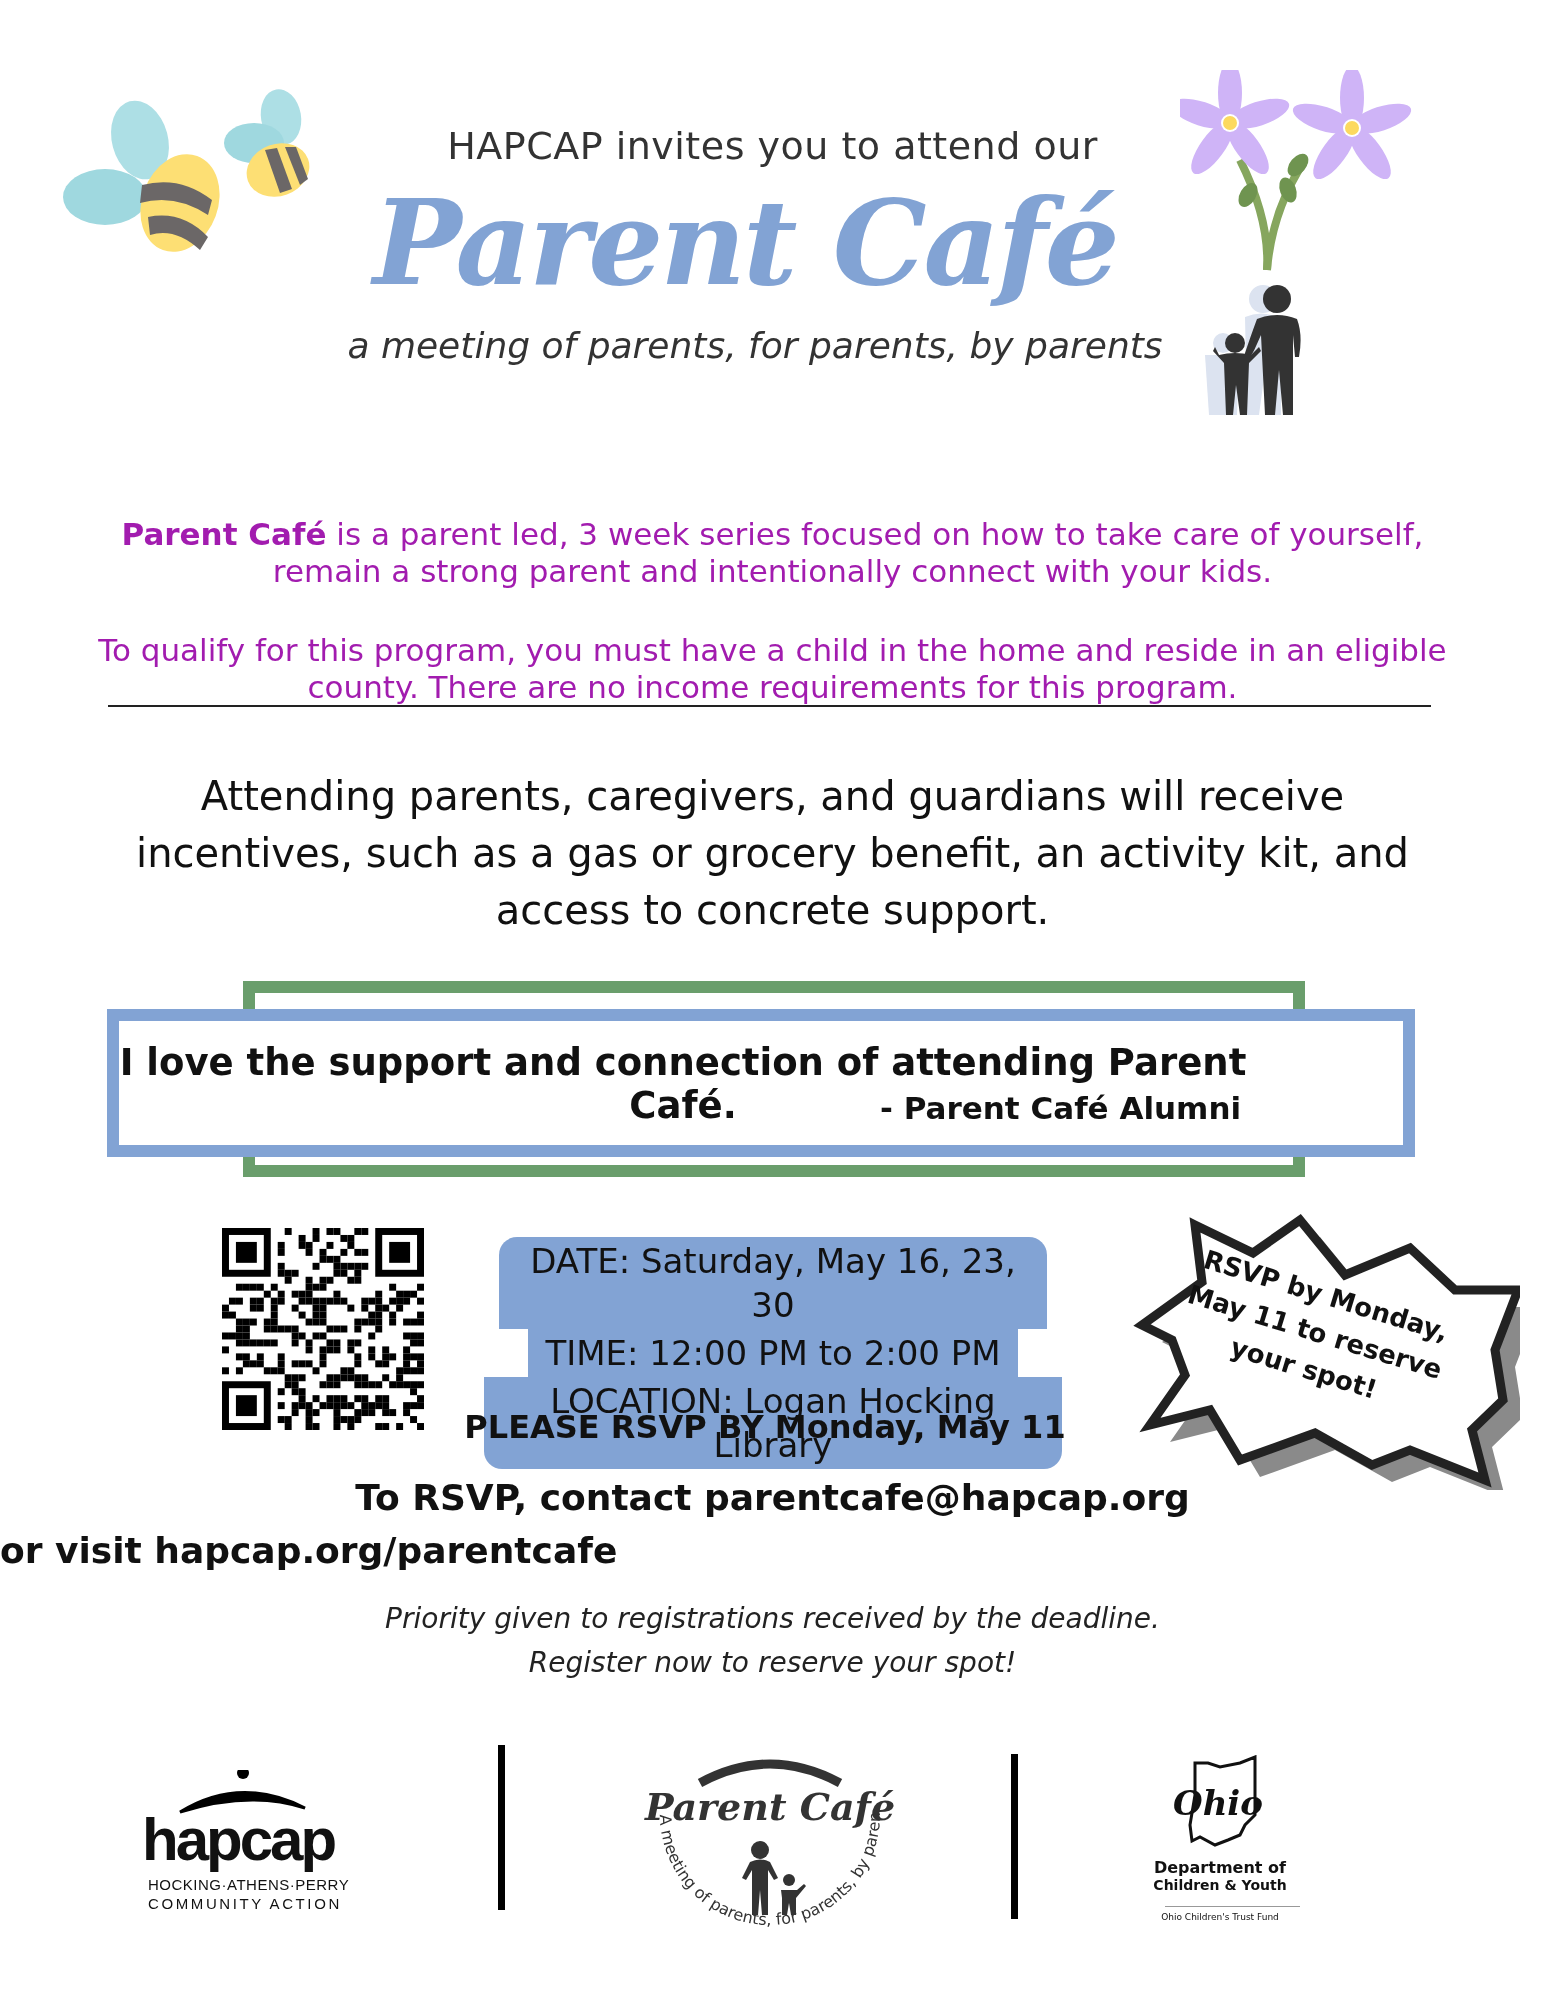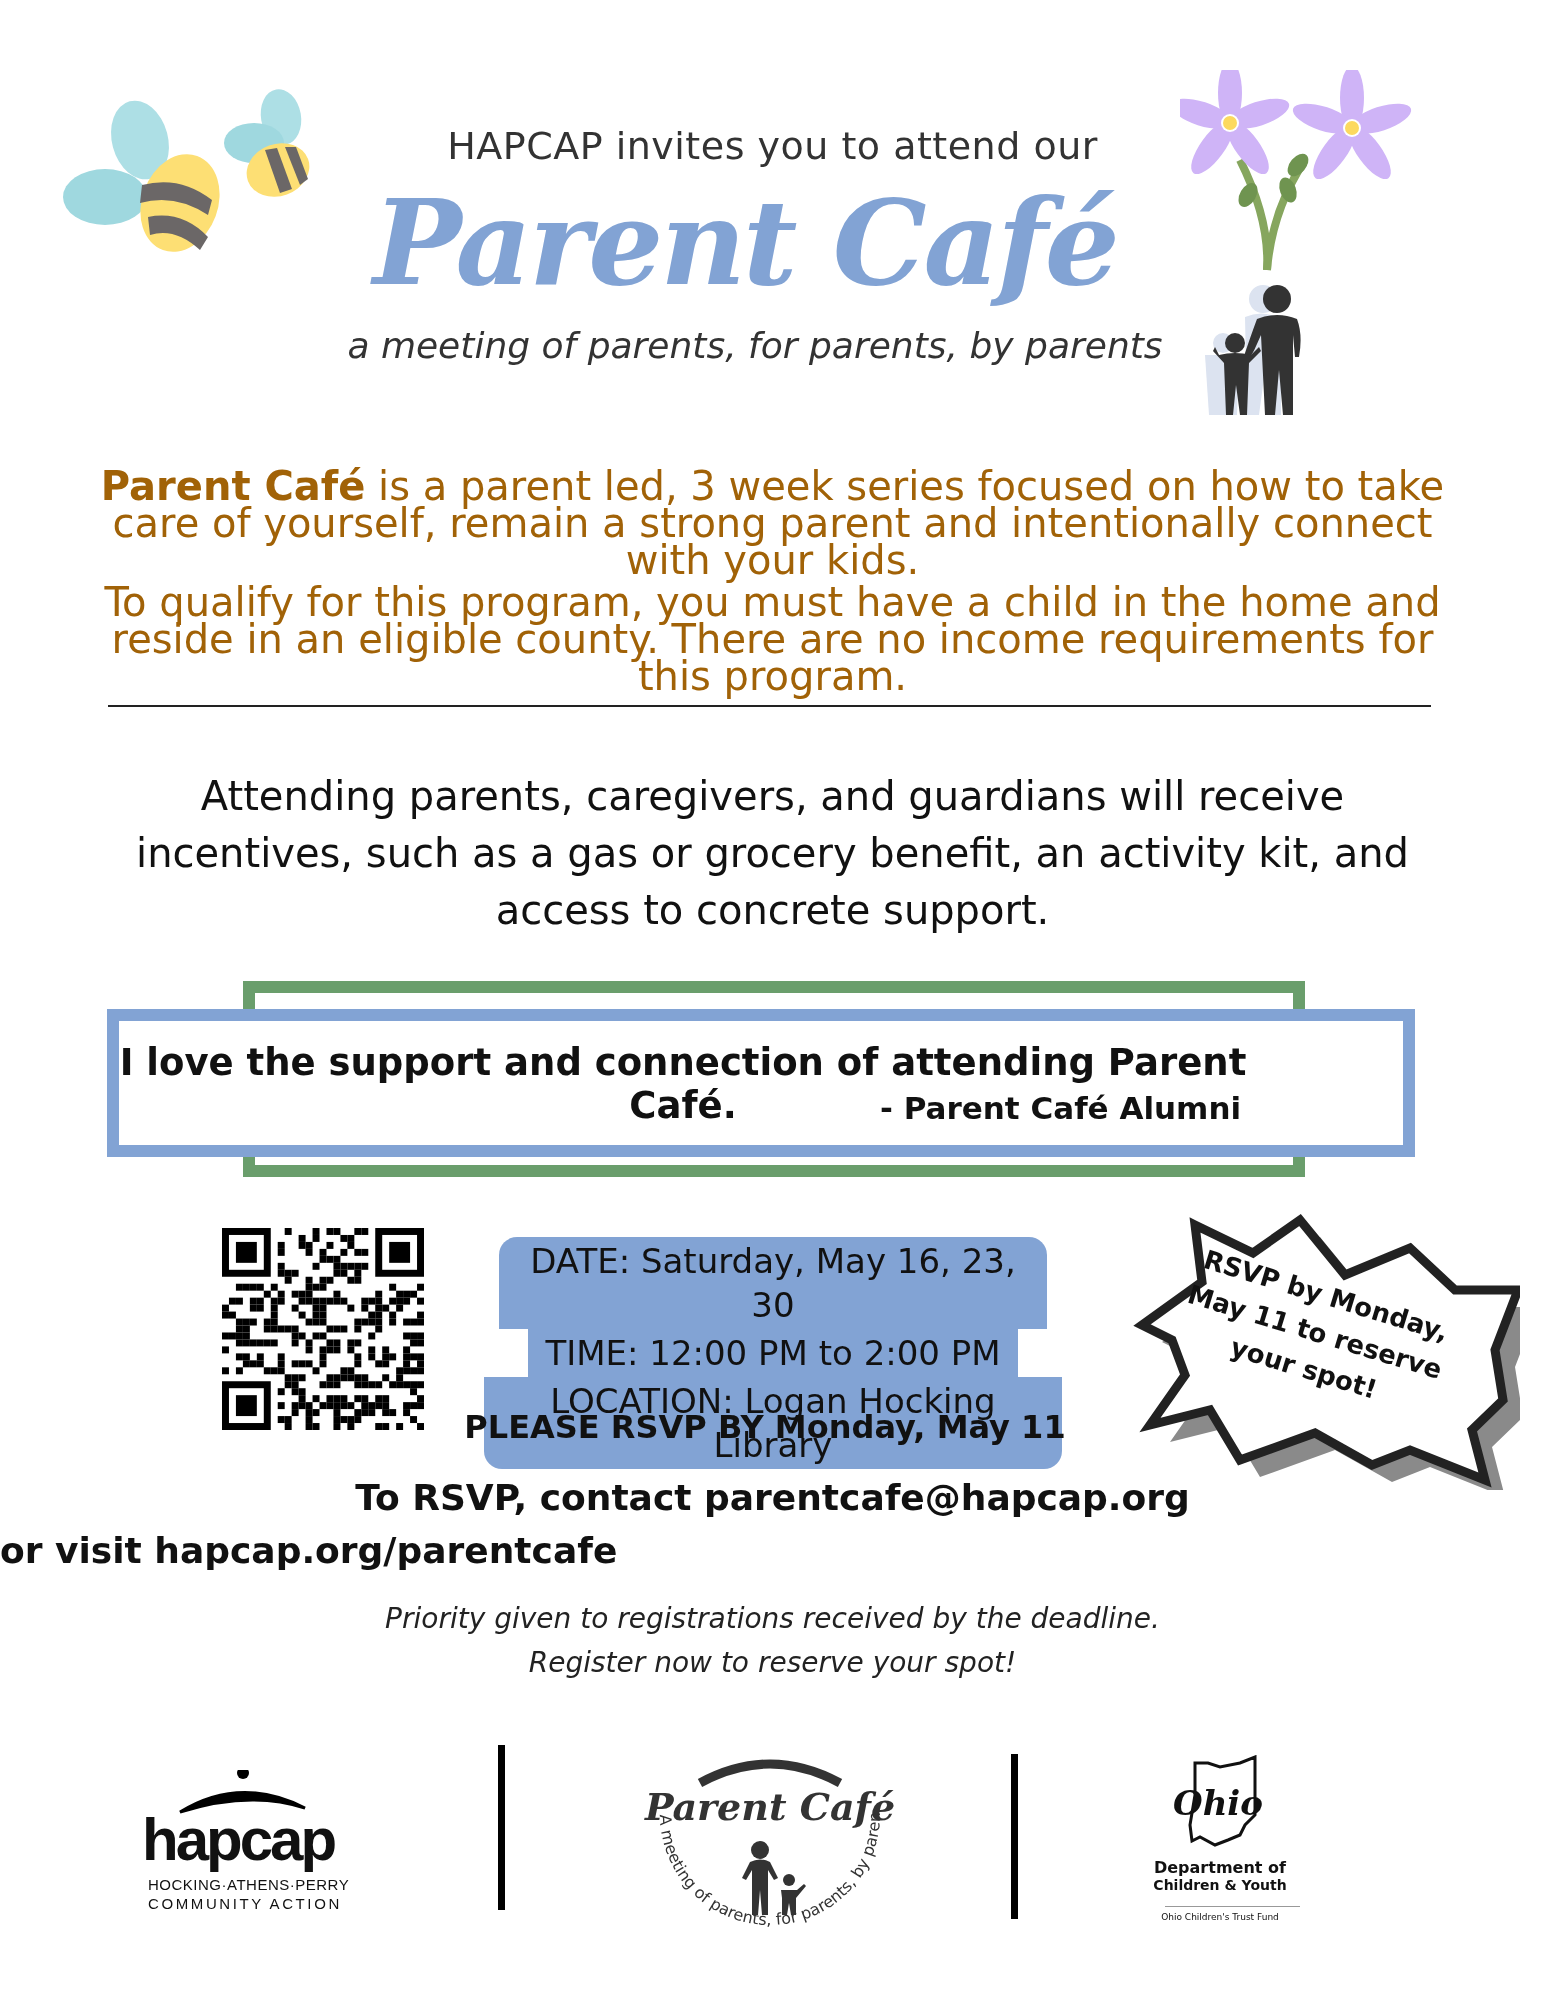--- a/index.html
+++ b/index.html
@@ -9,21 +9,21 @@
 
   
   #invite { left: 0; width: 1545px; top: 124px; font-size: 38px; color: #333; text-align: center;
             font-family: "DejaVu Sans", sans-serif; letter-spacing: 0.5px; }
   #title { left: 0; width: 1490px; top: 178px; font-size: 118px; color: #82a3d4; text-align: center;
            font-family: "DejaVu Serif", serif; font-style: italic; font-weight: bold; letter-spacing: -3px; line-height: 1.1;}
   #tagline { left: 0; width: 1510px; top: 325px; font-size: 36px; color: #333; text-align: center;
              font-style: italic; }
 
   
-  .para { left: 70px; width: 1405px; font-size: 40px; line-height: 37px; text-align: center; color: #a16207; }
+  .para { left: 70px; width: 1405px; font-size: 31px; line-height: 37px; text-align: center; color: #a21caf; margin-top: 48px; }
   #para1 { top: 468px; }
   #para2 { top: 584px; }
   #rule { left: 108px; width: 1323px; top: 705px; height: 2px; background: #222; }
 
   #incentives { left: 100px; width: 1345px; top: 768px; font-size: 40px; line-height: 57px;
                 text-align: center; color: #111; }
 
   
   #green-frame { left: 243px; top: 981px; width: 1062px; height: 196px; border: 12px solid #6a9e6c; box-sizing: border-box; }
   #blue-frame { left: 107px; top: 1009px; width: 1308px; height: 148px; border: 12px solid #82a3d4; box-sizing: border-box; background: #fff; }

